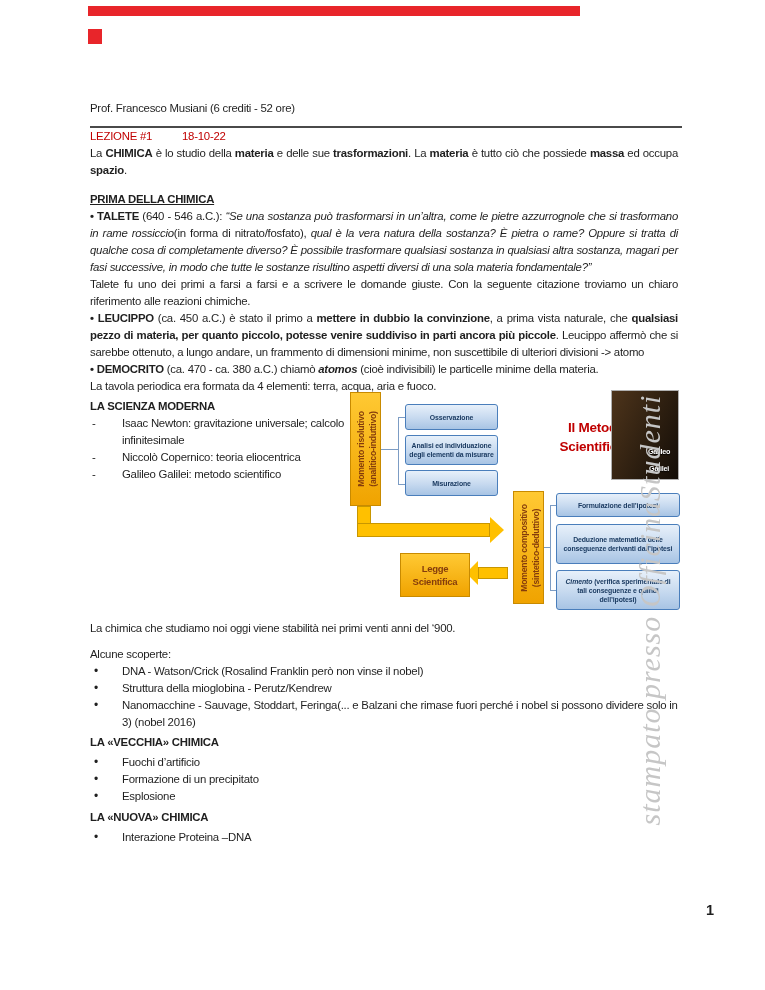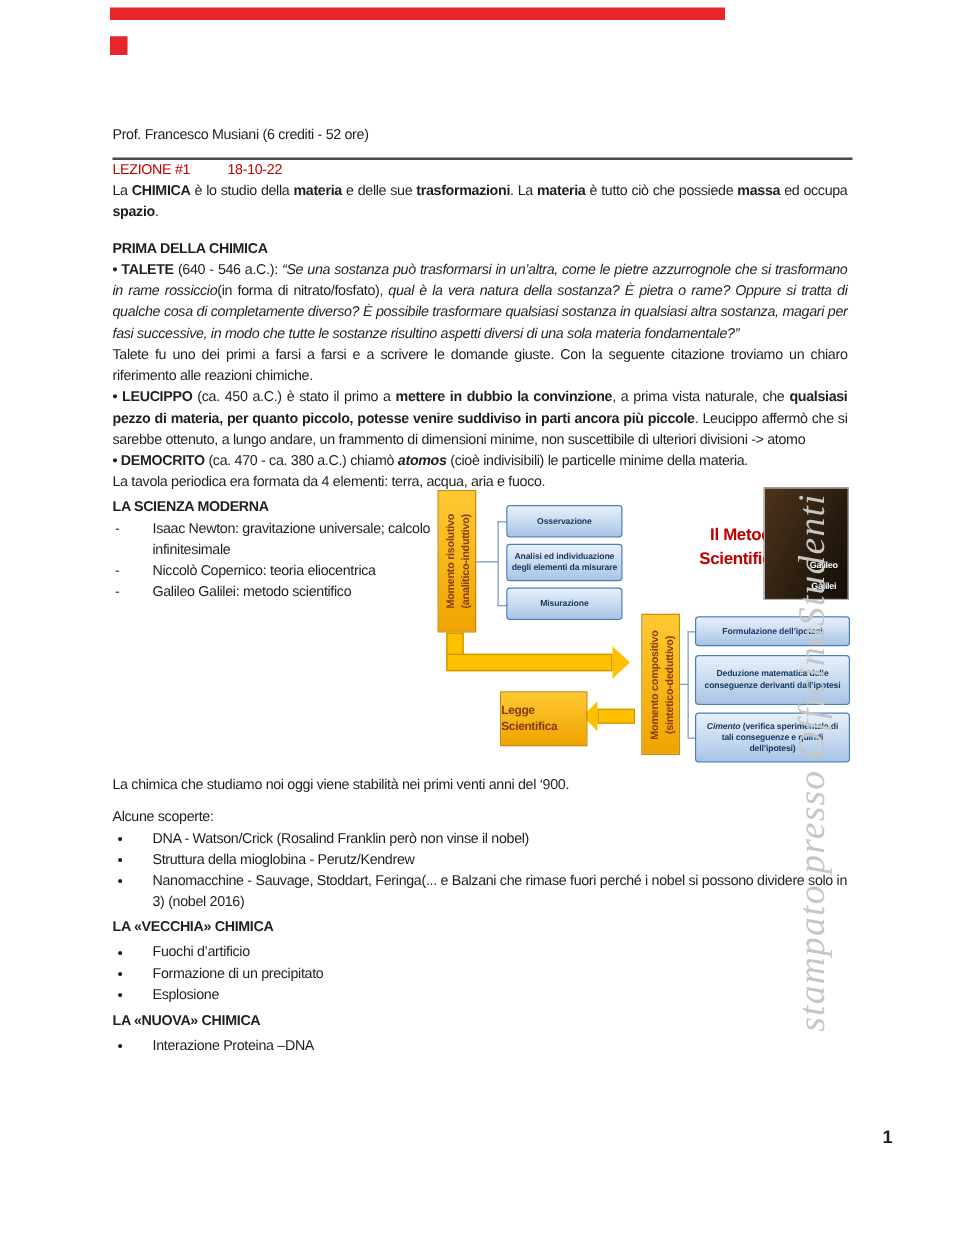--- a/index.html
+++ b/index.html
@@ -11,21 +11,21 @@
   
   .doc{position:absolute;left:90px;top:100px;width:588px;font-size:11.4px;line-height:17px;
        letter-spacing:-0.25px;}
   .doc p{margin:0;text-align:justify;}
   .t-title{font-weight:bold;font-size:12.2px;line-height:16px;}
   .t-sub{line-height:17px;}
   .rule{border:none;border-top:2px solid #4a4a4a;margin:9px 0 0 0;width:592px;}
   .lezione{margin-top:5px;color:#c00000;line-height:17px;}
   .lezione .lbl{display:inline-block;width:92px;}
   .h{font-weight:bold;text-align:left !important;}
-  .mt12{margin-top:12px !important;}
+  .mt12{margin-top:12px !important;text-decoration:underline;}
   .b{font-weight:bold;} .i{font-style:italic;}
   
   ul.plain{list-style:none;margin:0;padding:0;}
   ul.plain li{position:relative;padding-left:32px;text-align:left;}
   ul.dash li::before{content:"-";position:absolute;left:2px;}
   ul.dot li::before{content:"•";position:absolute;left:4px;font-size:12px;}
   .gap3{margin-top:3px !important;} .gap4{margin-top:4px !important;} .gap9{margin-top:9px !important;}
   
   .sci{position:relative;height:219px;margin-top:3px;}
   .sci ul{width:262px;}
@@ -63,21 +63,21 @@
   .ar{position:absolute;background:#ffc000;border:1px solid #c89600;box-sizing:border-box;}
   .ar-v{left:12px;top:118px;width:14px;height:27px;}
   .ar-h{left:12px;top:135px;width:133px;height:14px;}
   .ar-head{position:absolute;left:145px;top:129px;width:0;height:0;border-top:13px solid transparent;
         border-bottom:13px solid transparent;border-left:14px solid #ffc000;}
   .ar-h2{left:133px;top:179px;width:30px;height:12px;}
   .ar-head2{position:absolute;left:121px;top:173px;width:0;height:0;border-top:12px solid transparent;
         border-bottom:12px solid transparent;border-right:12px solid #ffc000;}
   .lawbox{position:absolute;left:55px;top:165px;width:70px;height:44px;box-sizing:border-box;
         background:linear-gradient(180deg,#ffc933,#f0a300);border:1px solid #c88a00;
-        display:flex;flex-direction:column;justify-content:center;text-align:left;
+        display:flex;flex-direction:column;justify-content:center;text-align:center;
         font-weight:bold;font-size:9.5px;line-height:13px;color:#843c0c;}
   
   .watermark{position:absolute;left:380px;top:593px;width:540px;text-align:center;
         transform:rotate(-90deg);font-family:"Liberation Serif",serif;font-style:italic;
         font-size:30px;letter-spacing:1px;color:#c6c6c6;pointer-events:none;}
   .pagenum{position:absolute;left:706px;top:902px;font-weight:bold;font-size:14.5px;}
 </style>
 </head>
 <body>
 

